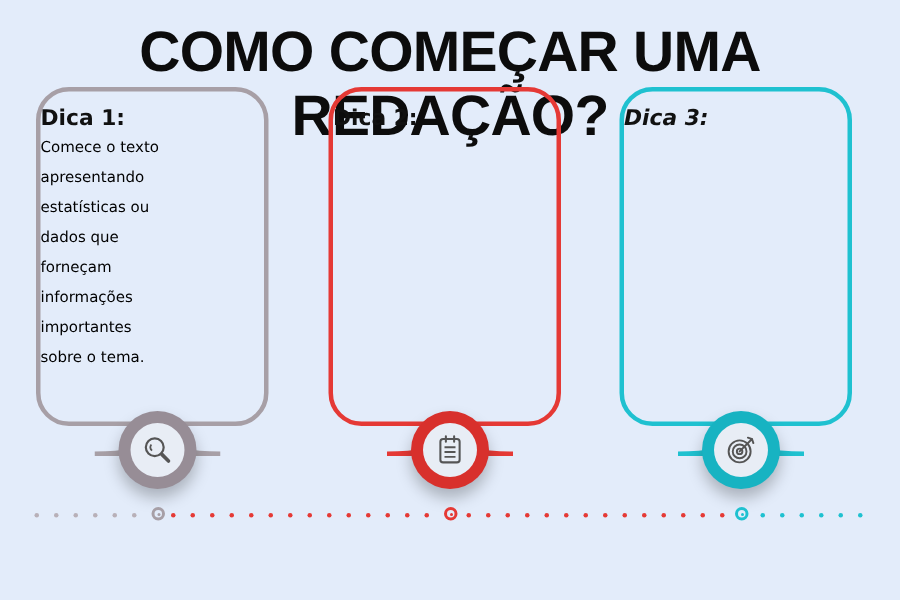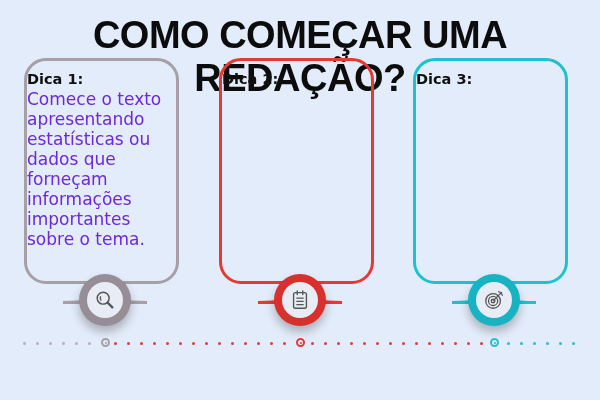--- a/index.html
+++ b/index.html
@@ -1,20 +1,20 @@
 <!DOCTYPE html>
 <html><head>
 <meta charset="utf-8">
 <style>
   html, body { margin:0; padding:0; }
   body { width:600px; height:400px; background:#e3ecfa; position:relative; overflow:hidden; font-family:"DejaVu Sans", sans-serif; }
   .title { position:absolute; top:14px; left:0; width:600px; text-align:center; font-family:"Liberation Sans", sans-serif; font-weight:bold; font-size:38px; color:#0c0c0c; letter-spacing:-0.5px; }
   .card { position:absolute; top:58px; width:155px; height:226px; border:3px solid; border-radius:22px; box-sizing:border-box; text-align:left; padding-top:8px; }
   .card .head { font-weight:bold; font-size:14.5px; line-height:20px; color:#111; }
-  .card .body { font-size:17px; line-height:20px; color:#6d28d9; white-space:pre-line; }
+  .card .body { font-size:10px; line-height:20px; color:#000000; white-space:pre-line; }
   .knob { position:absolute; width:52px; height:52px; border-radius:50%; top:274px; box-shadow:0 6px 10px rgba(0,0,0,0.25); }
   .knob .inner { position:absolute; left:8px; top:8px; width:36px; height:36px; border-radius:50%; background:#e8edf5; display:flex; align-items:center; justify-content:center; }
   .flare { position:absolute; top:292px; width:84px; height:12px; }
   .dots { position:absolute; top:341px; left:0; width:600px; height:6px; }
   .dot { position:absolute; width:3px; height:3px; border-radius:50%; top:1px; }
   .ring { position:absolute; width:9px; height:9px; border-radius:50%; border:2px solid; top:-3px; box-sizing:border-box; }
   .ring::after { content:""; position:absolute; left:1.5px; top:1.5px; width:2px; height:2px; border-radius:50%; background:currentColor; }
 </style>
 </head>
 <body>
@@ -30,21 +30,21 @@
 forneçam
 informações
 importantes
 sobre o tema.</div>
 </div>
 
 <div class="card" style="left:219px;border-color:#e53935;">
   <div class="head">Dica 2:</div>
 </div>
 
-<div class="card" style="left:413px;border-color:#1fc1d0;">
+<div class="card" style="left:413px;border-color:#1fc1d0;font-style:italic;">
   <div class="head">Dica 3:</div>
 </div>
 
 <svg class="flare" style="left:63px;" viewBox="0 0 84 12">
     <path d="M0,9 Q30,9 42,0 Q54,9 84,9 L84,12 L0,12 Z" fill="#a79fa6"></path>
   </svg>
 <svg class="flare" style="left:258px;" viewBox="0 0 84 12">
     <path d="M0,9 Q30,9 42,0 Q54,9 84,9 L84,12 L0,12 Z" fill="#e53935"></path>
   </svg>
 <svg class="flare" style="left:452px;" viewBox="0 0 84 12">

